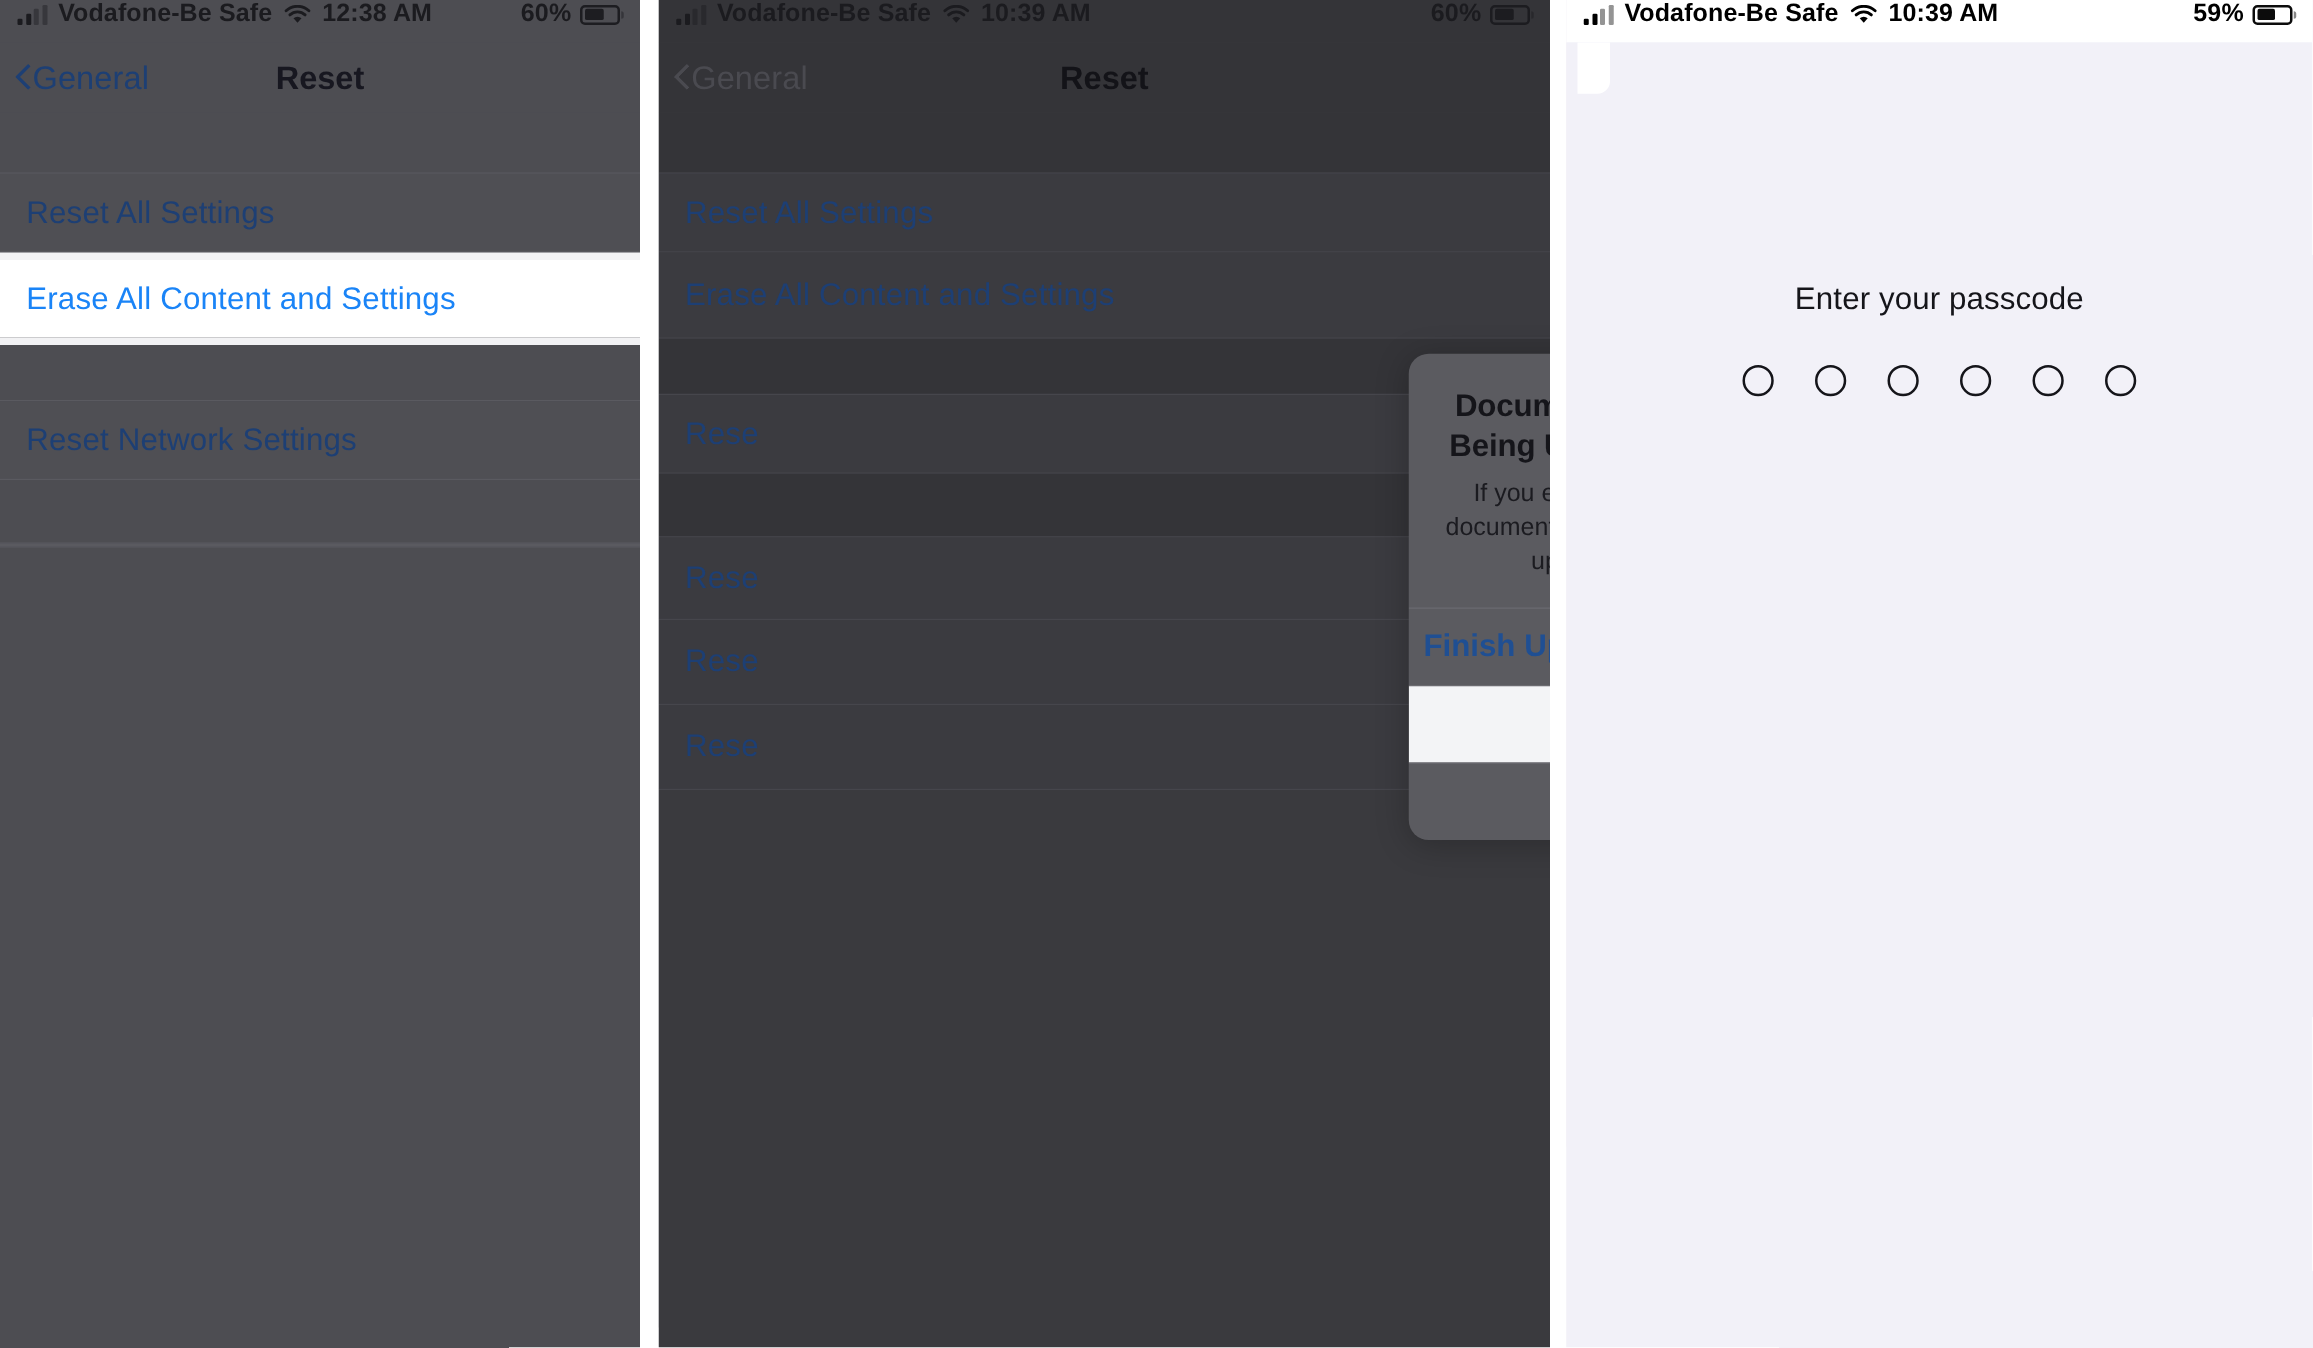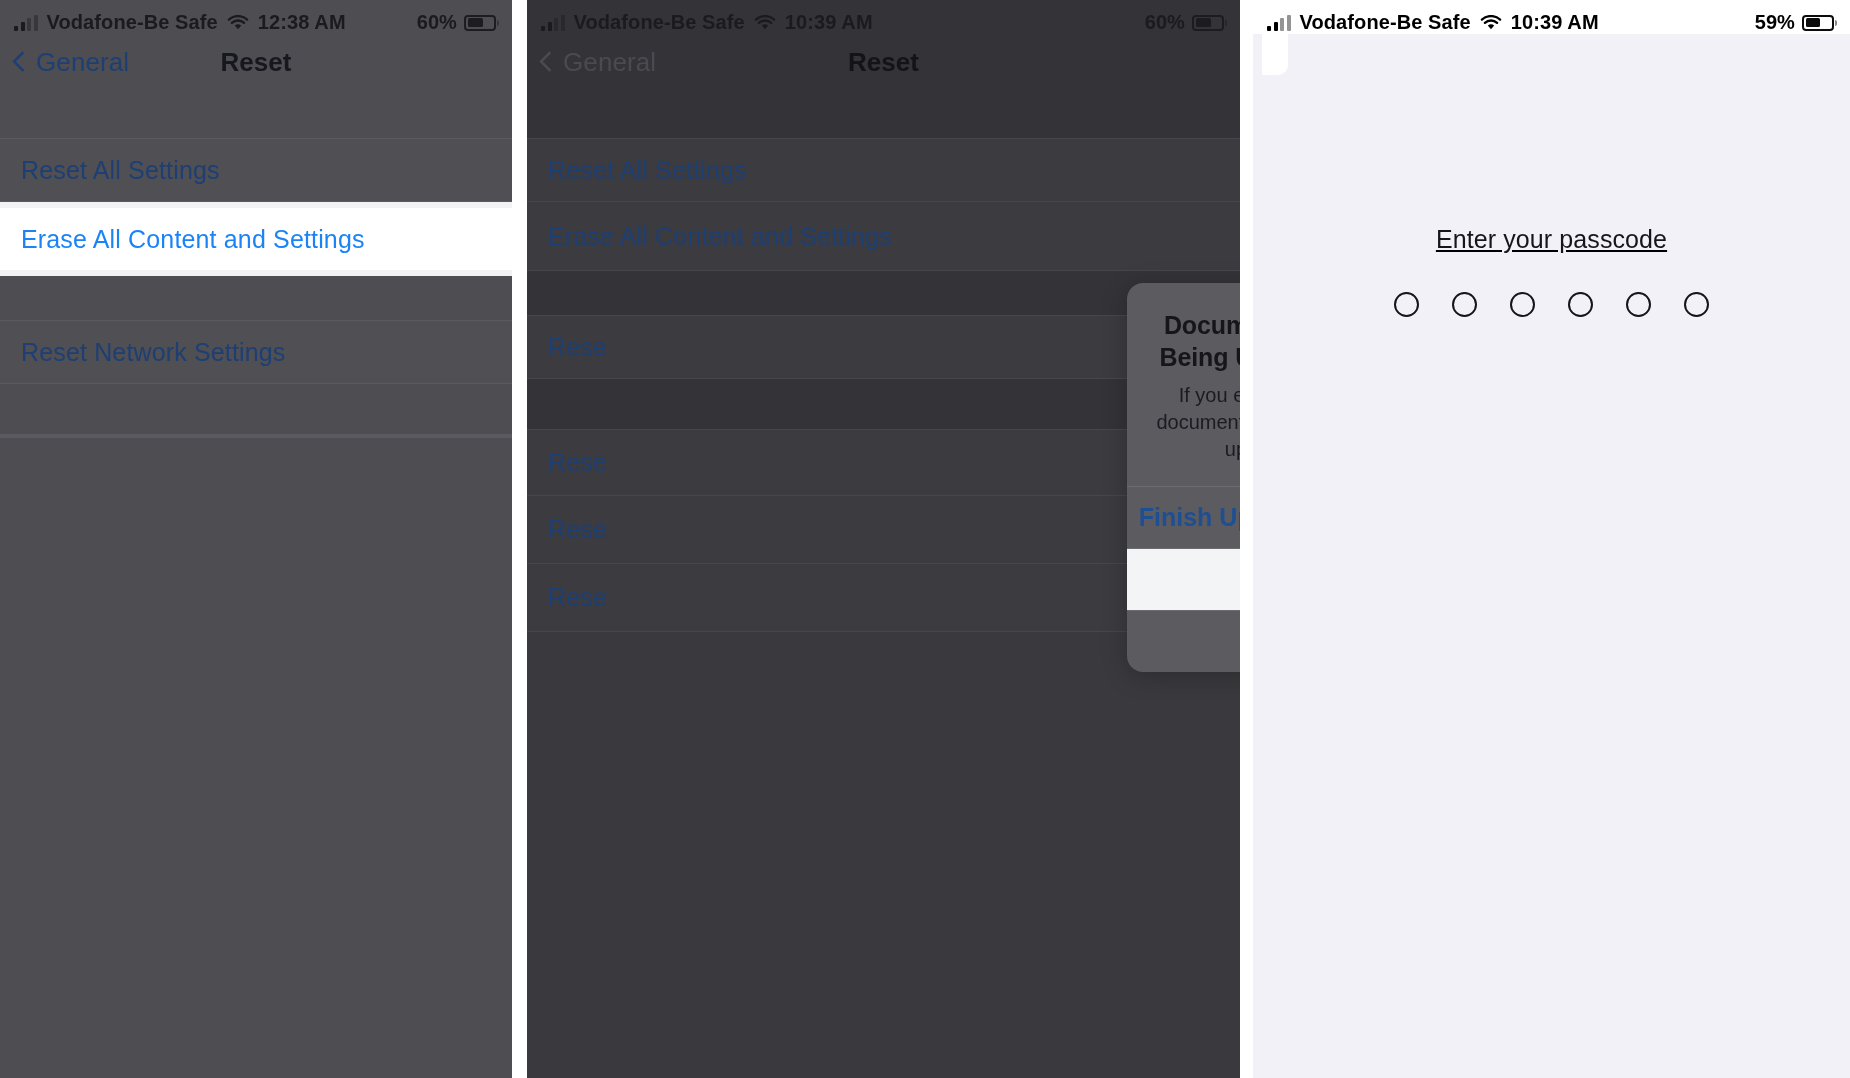--- a/index.html
+++ b/index.html
@@ -32,21 +32,21 @@
   .gap-1   { width: 15px; background: #ffffff; }
   .panel-2 { width: 713px; }
   .gap-2   { width: 13px; background: #ffffff; }
   .panel-3 { width: 597px; }
 
   
   .status-bar {
     position: relative;
     height: 34px;
     display: flex;
-    align-items: flex-end;
+    align-items: flex-start;
     padding: 0 16px 0 14px;
     font-size: 20px;
     font-weight: bold;
     letter-spacing: 0.1px;
     box-sizing: border-box;
   }
   .sb-left {
     display: flex;
     align-items: center;
     gap: 9px;
@@ -120,21 +120,21 @@
   .nav-bar {
     position: relative;
     height: 56px;
     display: flex;
     align-items: center;
     box-sizing: border-box;
   }
   .nav-back {
     display: flex;
     align-items: center;
-    gap: 11px;
+    gap: 1px;
     padding-left: 12px;
     font-size: 26px;
     letter-spacing: 0.1px;
   }
   .chev {
     display: inline-block;
     width: 13px;
     height: 22px;
     position: relative;
   }
@@ -252,21 +252,20 @@
   
   .panel-3 { background: #f2f1f8; }
   .panel-3 .status-bar { color: #000000; background: #ffffff; }
   .panel-3 .nav-bar { background: #ffffff; }
   .panel-3 .nav-title { color: #000000; }
   .panel-3 .nav-right { color: #1a84f7; }
   .p3-body {
     position: relative;
     background: #f2f1f8;
     height: 883px;
-    text-decoration: underline;
   }
   .p3-prompt {
     text-align: center;
     padding-top: 191px;
     font-size: 25px;
     color: #15151a;
     letter-spacing: 0.1px;
   }
   .p3-dots {
     margin-top: 38px;

